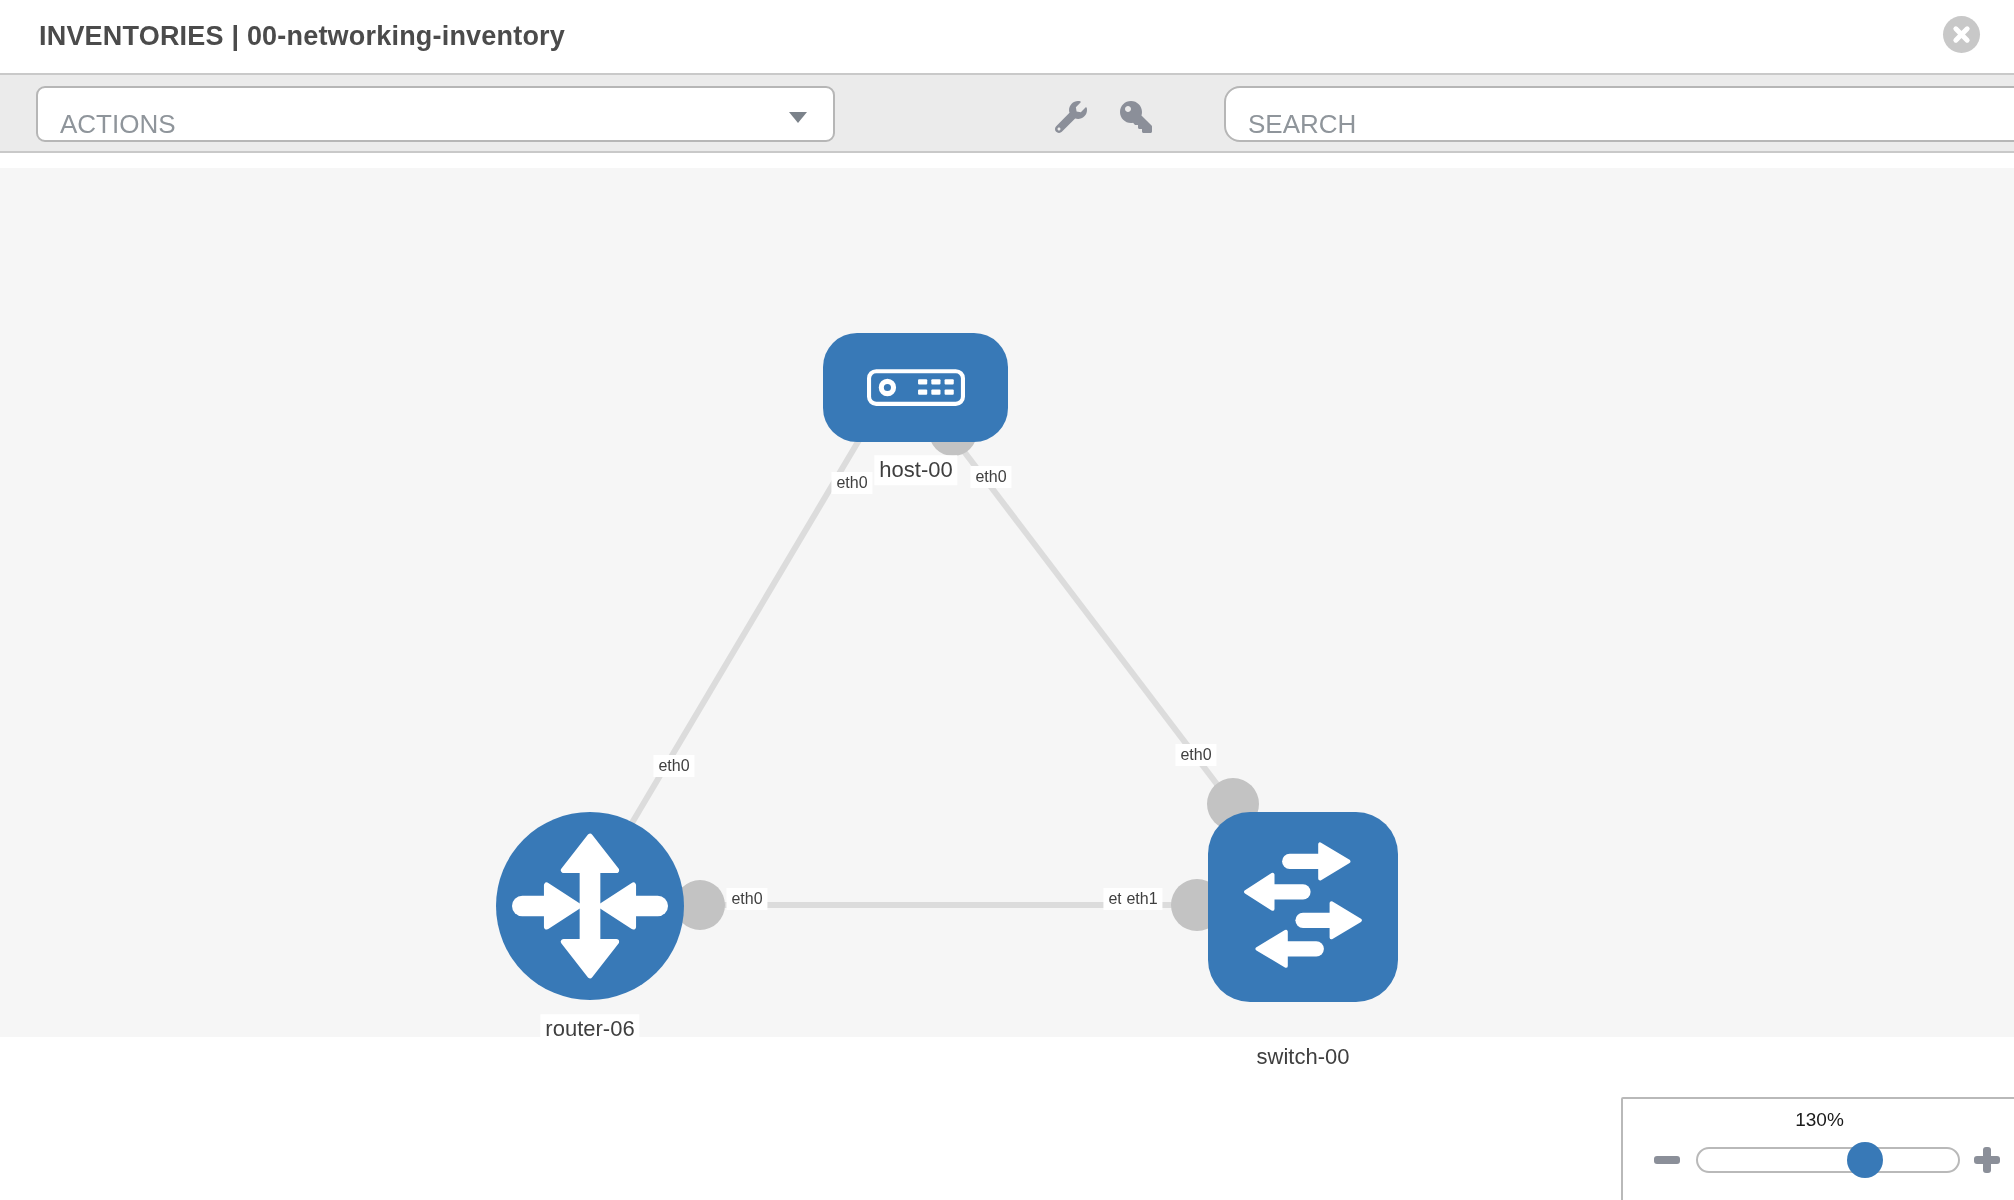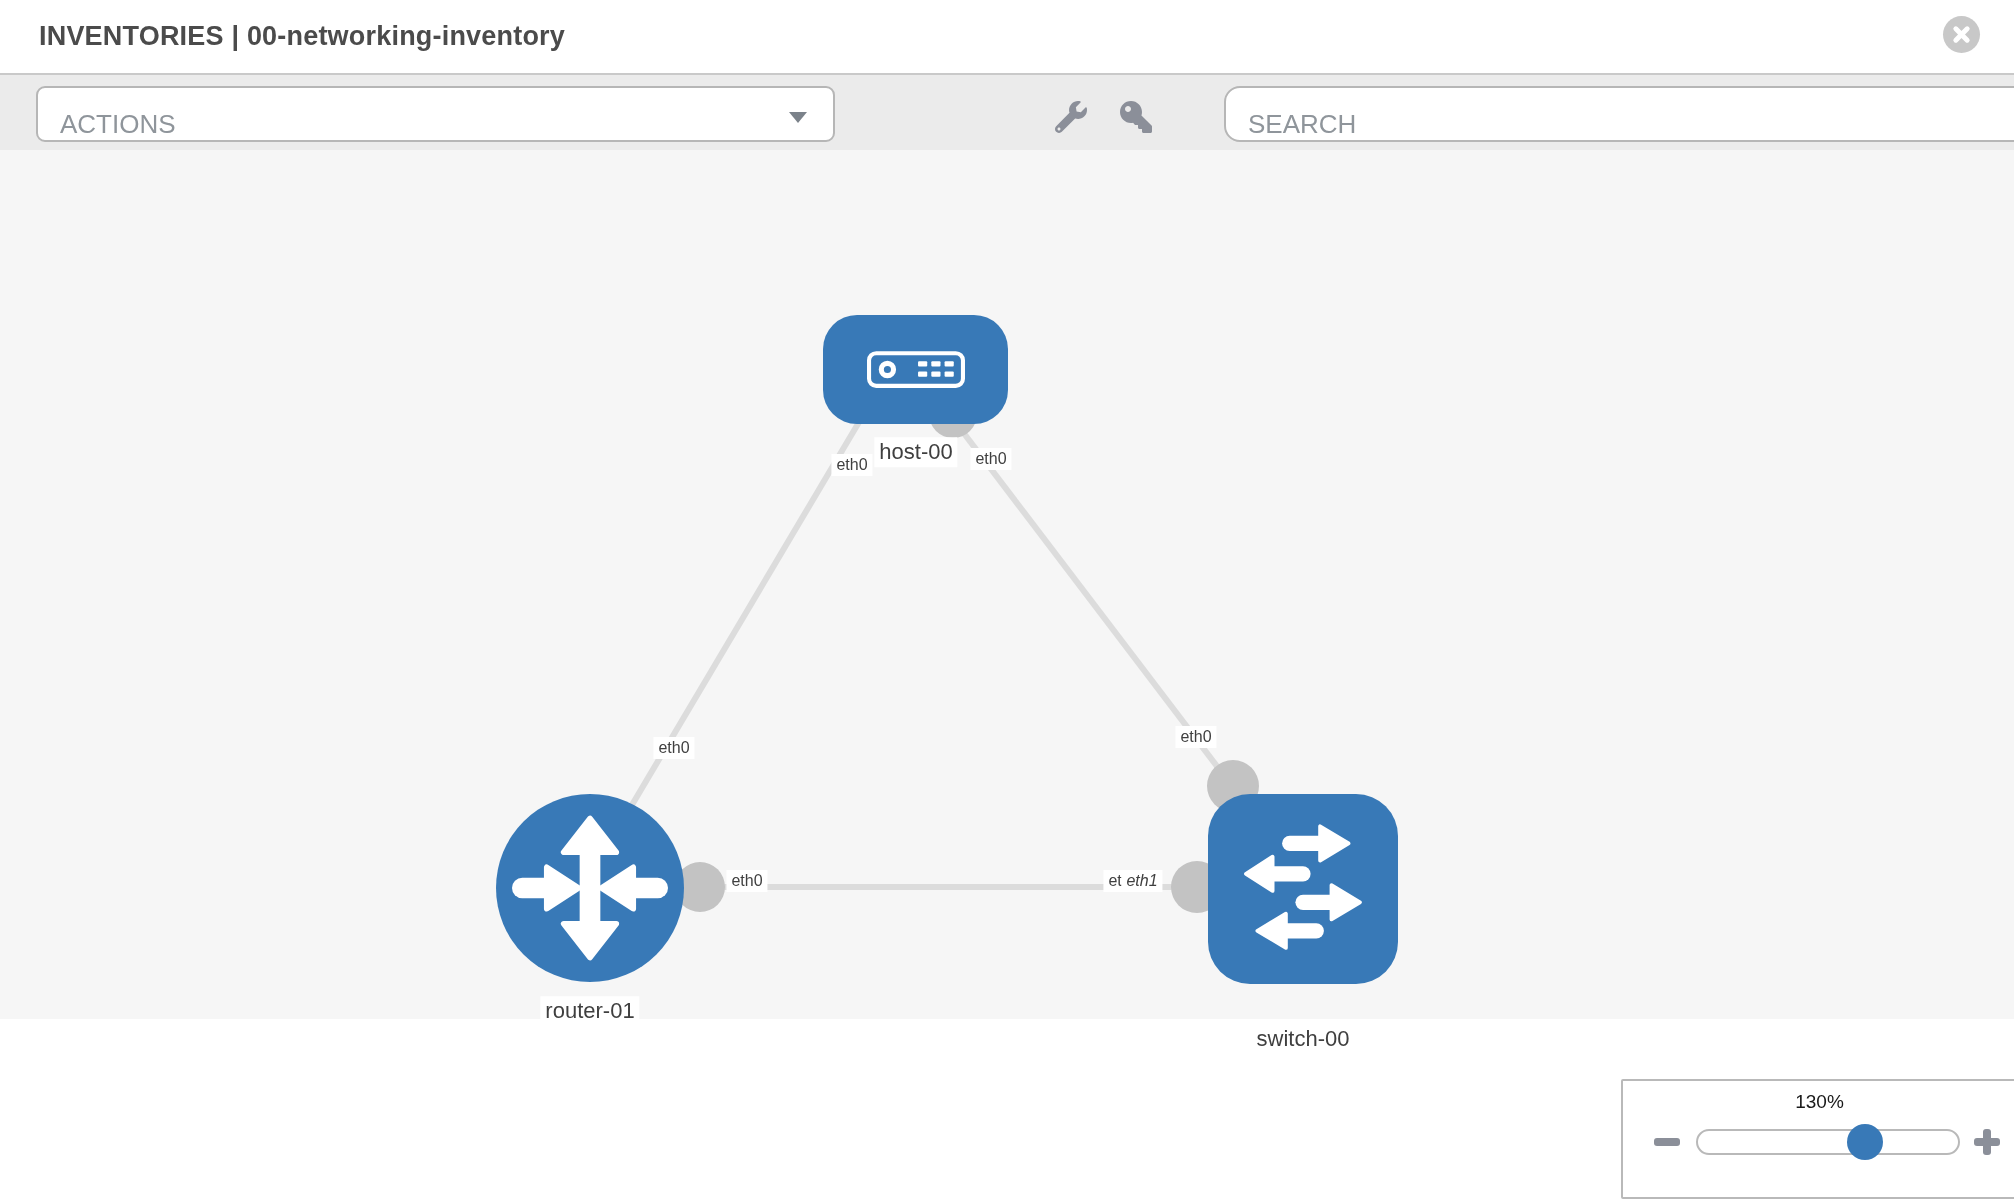--- a/index.html
+++ b/index.html
@@ -35,21 +35,21 @@
     padding-left:22px;background:transparent;font-family:"Liberation Sans",sans-serif;}
   .combo input::placeholder{color:var(--placeholder-gray);opacity:1;}
   .caret{position:absolute;right:26px;top:24px;width:0;height:0;
     border-left:9px solid transparent;border-right:9px solid transparent;
     border-top:11px solid #7b828a;}
   .tool-icon-btn{position:absolute;top:24px;width:36px;height:36px;cursor:pointer;
     display:flex;align-items:center;justify-content:center;background:transparent;border:none;}
   .btn-wrench{left:1053px;} .btn-key{left:1118px;}
 
   
-  .canvas{position:absolute;left:0;top:150px;width:2014px;height:869px;background:var(--canvas-bg);}
+  .canvas{position:absolute;left:0;top:168px;width:2014px;height:869px;background:var(--canvas-bg);}
   .links-svg{position:absolute;left:0;top:0;width:2014px;height:1047px;}
 
   .node{position:absolute;background:var(--node-blue);cursor:pointer;
     display:flex;align-items:center;justify-content:center;}
   .node-host{left:823px;top:165px;width:185px;height:109px;border-radius:34px;}
   .node-router{left:496px;top:644px;width:188px;height:188px;border-radius:50%;}
   .node-switch{left:1208px;top:644px;width:190px;height:190px;border-radius:42px;}
 
   .chip{position:absolute;background:#fff;color:var(--label-color);white-space:nowrap;
     transform:translate(-50%,-50%);padding:1px 5px;line-height:1.25;}
@@ -163,30 +163,30 @@
         <g fill="#fff" stroke="#fff" stroke-width="2" stroke-linejoin="round">
           <path d="M74 26 L59 17 L59 35 Z"></path>
           <path d="M20 42 L34 33 L34 51 Z"></path>
           <path d="M80 57 L65 48 L65 66 Z"></path>
           <path d="M26 72 L41 63 L41 81 Z"></path>
         </g>
       </svg>
     </div>
 
     <span class="chip chip-node" style="left:916px;top:302px;">host-00</span>
-    <span class="chip chip-node" style="left:590px;top:861px;">router-01</span>
+    <span class="chip chip-node" style="left:590px;top:861px;">router-06</span>
     <span class="chip chip-node" style="left:1303px;top:861px;margin-top:28px;">switch-00</span>
 
     <span class="chip chip-if" style="left:852px;top:315px;">eth0</span>
     <span class="chip chip-if" style="left:674px;top:598px;">eth0</span>
     <span class="chip chip-if" style="left:991px;top:309px;">eth0</span>
     <span class="chip chip-if" style="left:1196px;top:587px;">eth0</span>
     <span class="chip chip-if" style="left:747px;top:731px;">eth0</span>
     <span class="chip chip-if" style="left:1124px;top:731px;z-index:5;">eth0</span>
-    <span class="chip chip-if" style="left:1142px;top:731px;z-index:6;font-style:italic;">eth1</span>
+    <span class="chip chip-if" style="left:1142px;top:731px;z-index:6;">eth1</span>
 
     <div class="zoom-panel">
       <div class="zoom-value">130%</div>
       <button class="zoom-out">
         <span class="hbar"></span>
       </button>
       <div class="slider-track"></div>
       <div class="slider-handle"></div>
       <button class="zoom-in">
         <span class="hbar"></span>

